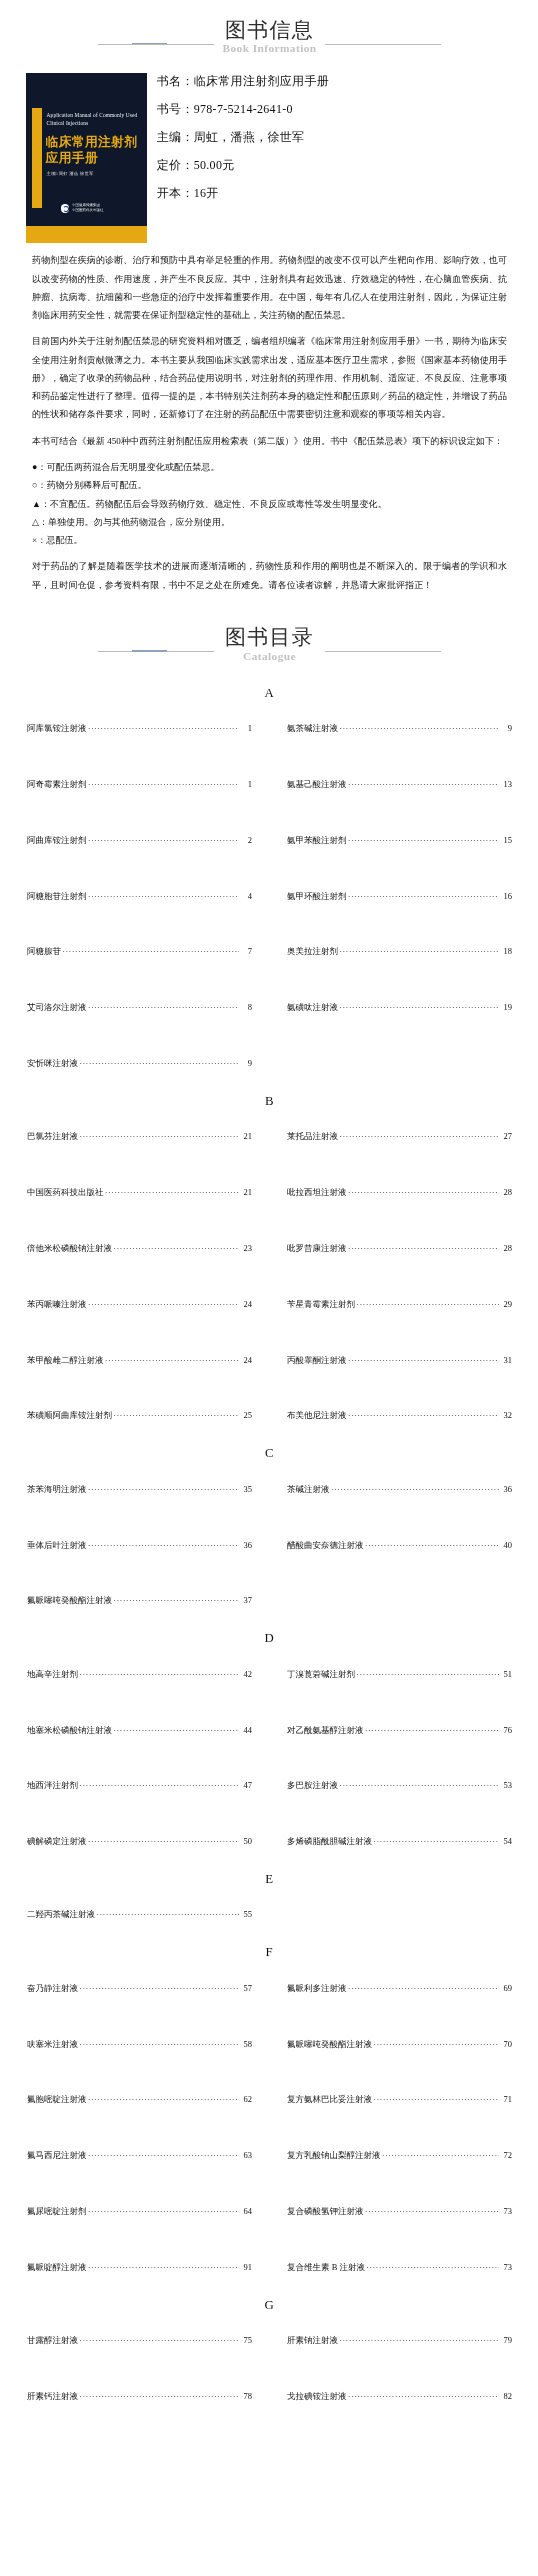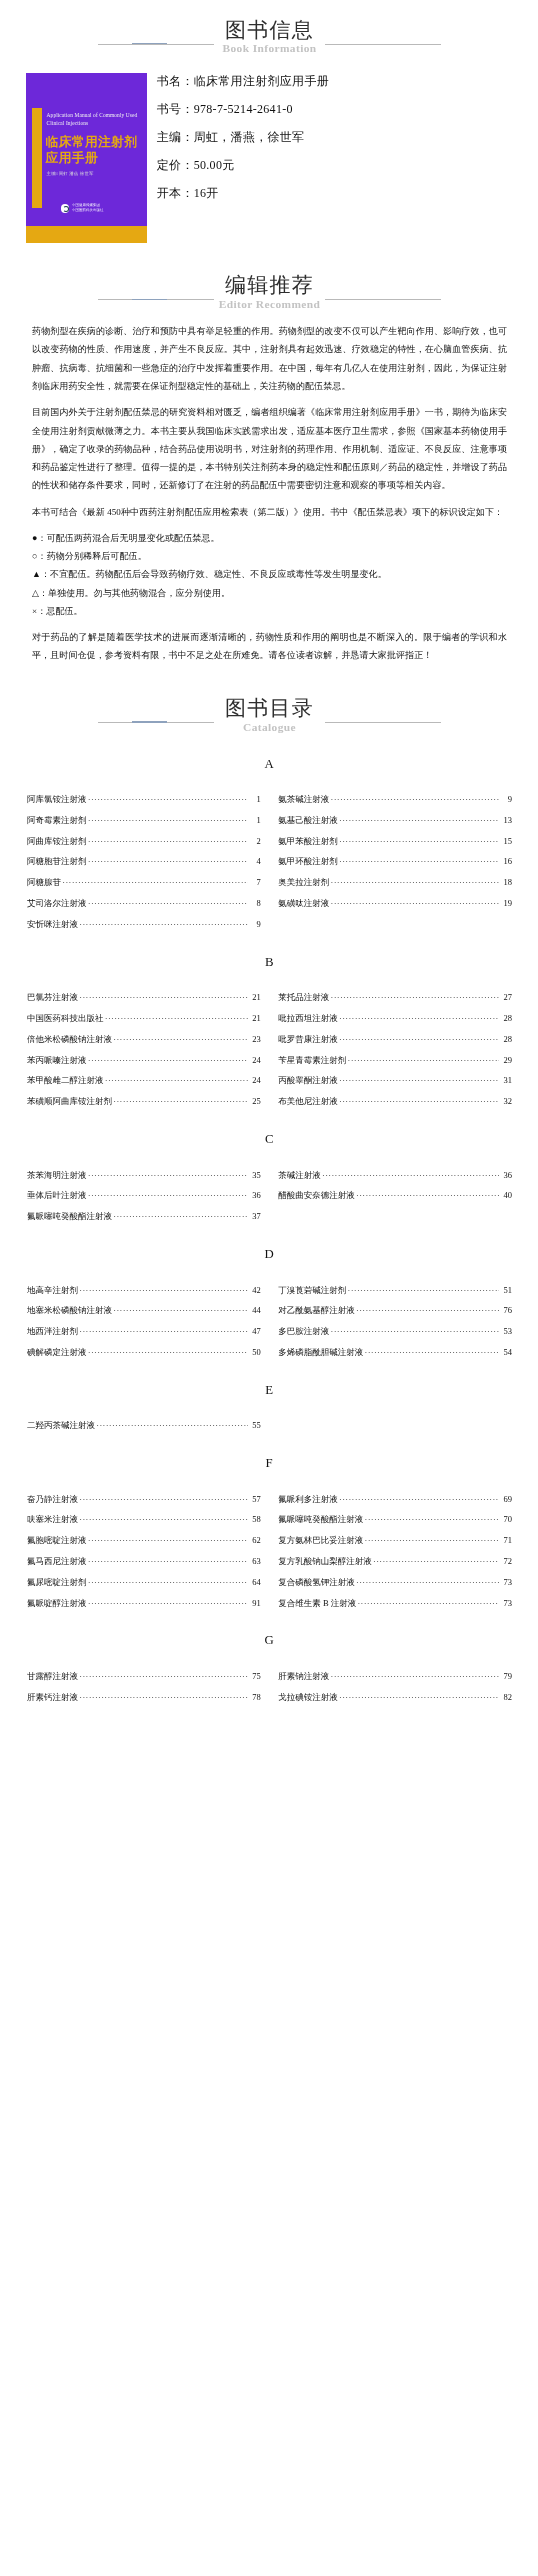--- a/index.html
+++ b/index.html
@@ -65,21 +65,21 @@
     display: flex;
     align-items: flex-start;
     padding: 15px 0 0 0;
   }
   .cover-wrap { width: 146px; padding-left: 25.6px; flex: 0 0 146px; }
 
   .cover {
     position: relative;
     width: 121px;
     height: 170px;
-    background: #6d28d9;
+    background: #0f172a;
     overflow: hidden;
   }
   .cover .side-bar {
     position: absolute;
     left: 6.7px; top: 35px;
     width: 9.4px; height: 100px;
     background: #e5a812;
   }
   .cover .bottom-bar {
     position: absolute;
@@ -181,20 +181,21 @@
     color: #111;
     margin: 20px 0 17.5px 0;
     letter-spacing: 0.7px;
   }
   .entries {
     display: grid;
     grid-template-columns: 1fr 1fr;
     column-gap: 17.5px;
     row-gap: 0;
     padding: 0 27px;
+    gap: 35px;
   }
   .entry {
     display: flex;
     align-items: baseline;
     font-size: 8.5px;
     line-height: 2.45;
     color: #111;
     white-space: nowrap;
     overflow: hidden;
   }
@@ -251,29 +252,20 @@
       <div class="info-row">书名：临床常用注射剂应用手册</div>
       <div class="info-row">书号：978-7-5214-2641-0</div>
       <div class="info-row">主编：周虹，潘燕，徐世军</div>
       <div class="info-row">定价：50.00元</div>
       <div class="info-row">开本：16开</div>
     </div>
   </div>
 </div>
 
 <div>
-  <div class="section-head" style="padding-top:30px;">
-    <span class="cn">编辑推荐</span>
-    <div class="rule-row">
-      <span class="rule left"></span>
-      <span class="rule accent"></span>
-      <span class="rule right"></span>
-    </div>
-    <span class="en">Editor Recommend</span>
-  </div>
 
   <div class="body-wrap">
     <p class="para">药物剂型在疾病的诊断、治疗和预防中具有举足轻重的作用。药物剂型的改变不仅可以产生靶向作用、影响疗效，也可以改变药物的性质、作用速度，并产生不良反应。其中，注射剂具有起效迅速、疗效稳定的特性，在心脑血管疾病、抗肿瘤、抗病毒、抗细菌和一些急症的治疗中发挥着重要作用。在中国，每年有几亿人在使用注射剂，因此，为保证注射剂临床用药安全性，就需要在保证剂型稳定性的基础上，关注药物的配伍禁忌。</p>
     <p class="para">目前国内外关于注射剂配伍禁忌的研究资料相对匮乏，编者组织编著《临床常用注射剂应用手册》一书，期待为临床安全使用注射剂贡献微薄之力。本书主要从我国临床实践需求出发，适应基本医疗卫生需求，参照《国家基本药物使用手册》，确定了收录的药物品种，结合药品使用说明书，对注射剂的药理作用、作用机制、适应证、不良反应、注意事项和药品鉴定性进行了整理。值得一提的是，本书特别关注剂药本身的稳定性和配伍原则／药品的稳定性，并增设了药品的性状和储存条件要求，同时，还新修订了在注射的药品配伍中需要密切注意和观察的事项等相关内容。</p>
     <p class="para">本书可结合《最新 450种中西药注射剂配伍应用检索表（第二版）》使用。书中《配伍禁忌表》项下的标识设定如下：</p>
     <p class="para">
       <span class="legend-line">●：可配伍两药混合后无明显变化或配伍禁忌。</span>
       <span class="legend-line">○：药物分别稀释后可配伍。</span>
       <span class="legend-line">▲：不宜配伍。药物配伍后会导致药物疗效、稳定性、不良反应或毒性等发生明显变化。</span>
       <span class="legend-line">△：单独使用。勿与其他药物混合，应分别使用。</span>

